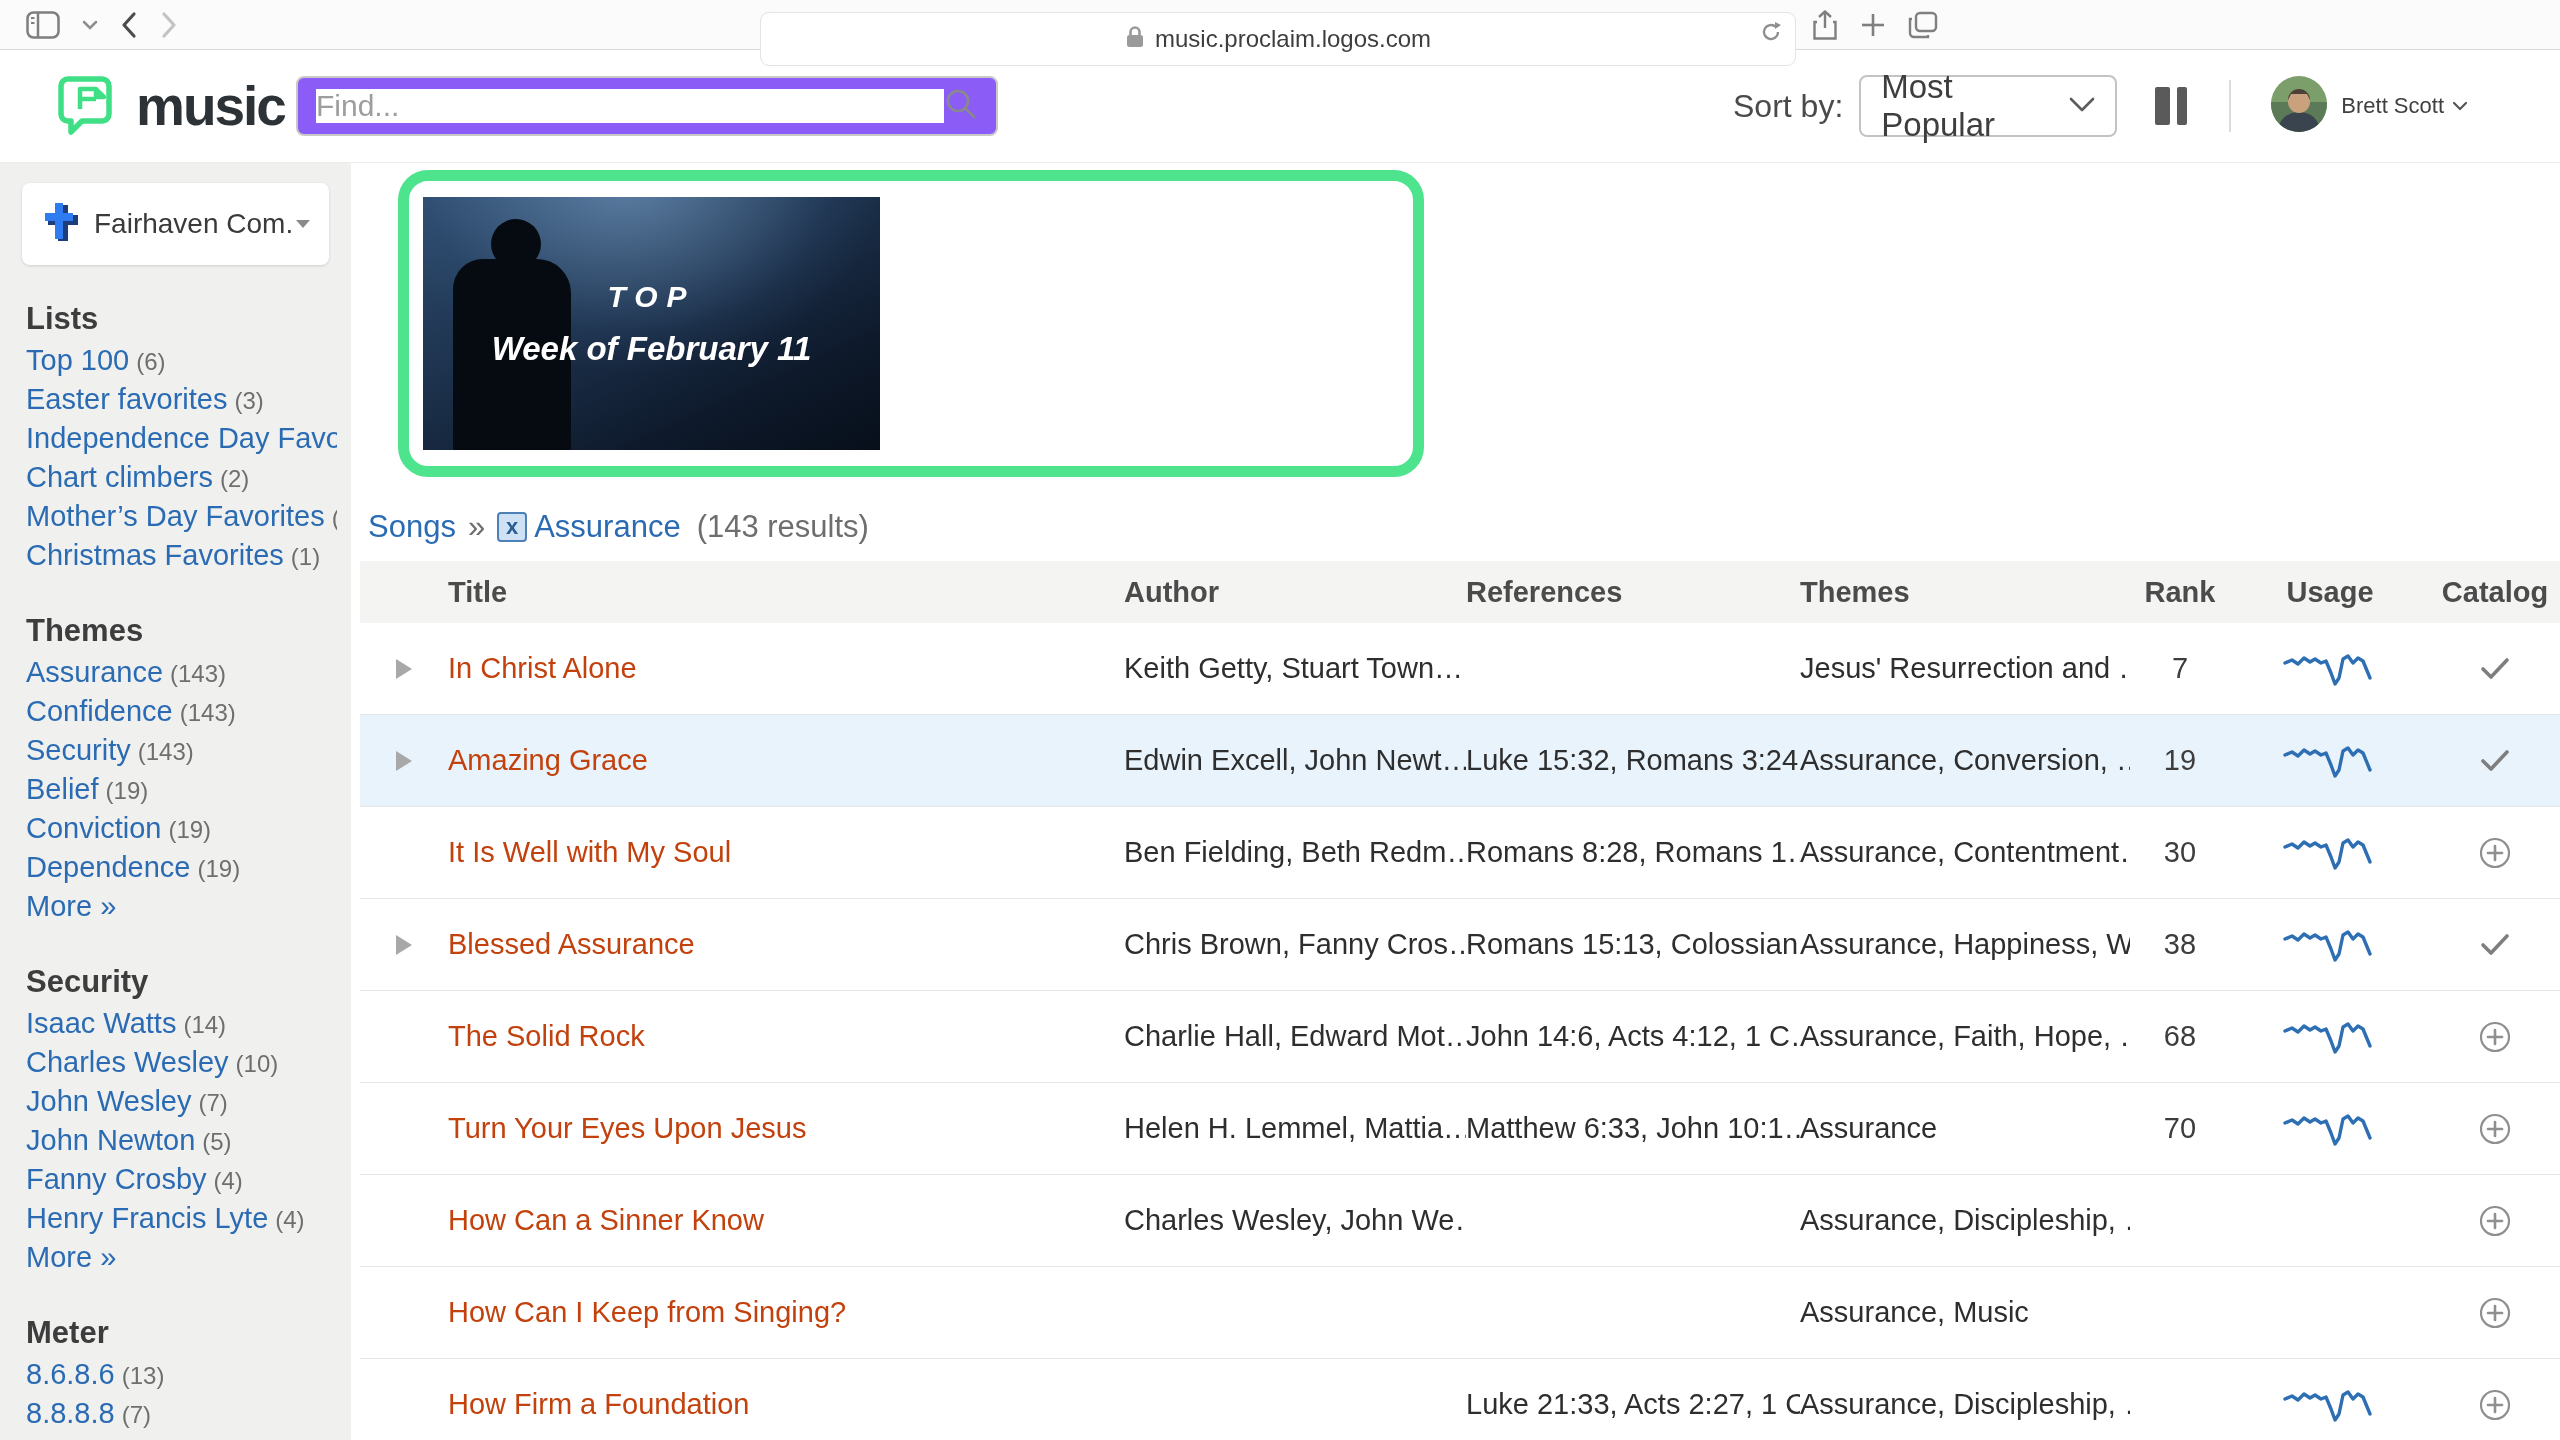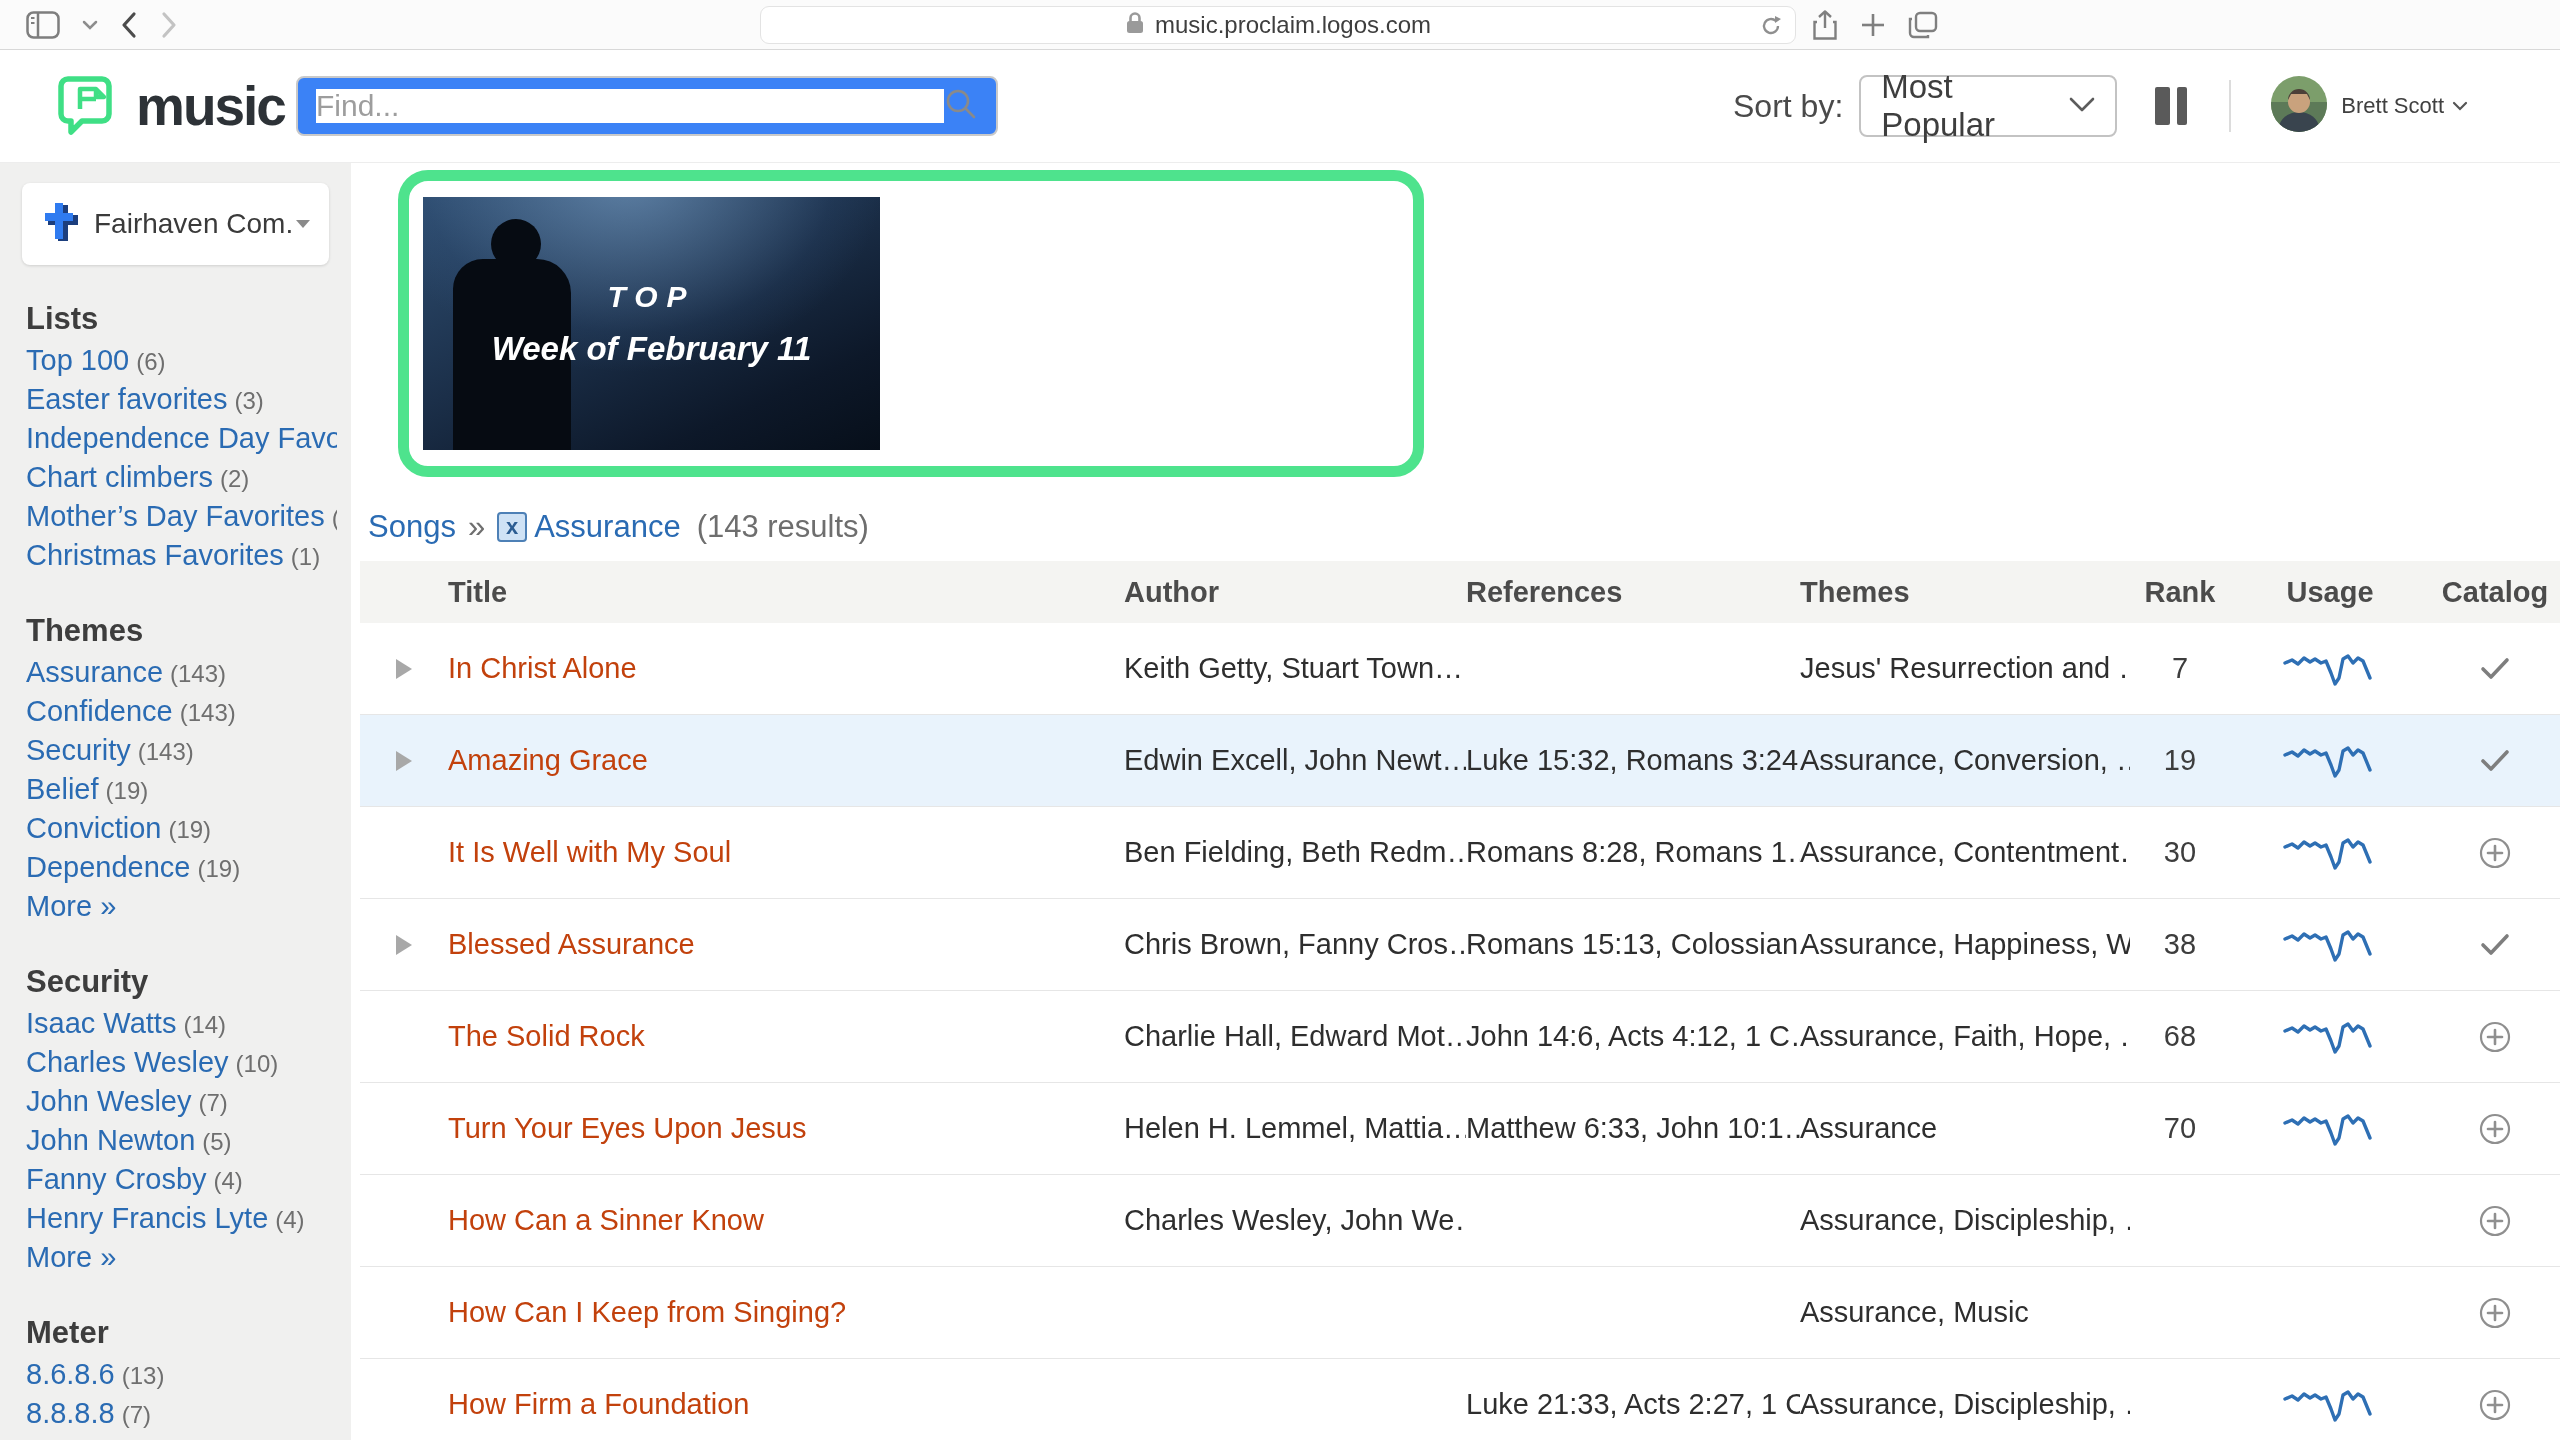--- a/index.html
+++ b/index.html
@@ -5,31 +5,31 @@
   * { margin:0; padding:0; box-sizing:border-box; }
   html,body { width:2560px; height:1440px; overflow:hidden; background:#fff;
     font-family:"Liberation Sans","DejaVu Sans",sans-serif; }
   a { text-decoration:none; cursor:pointer; }
 
   
   .browser-bar { position:relative; height:50px; background:#fbfbfb; border-bottom:1px solid #d8d8d8; }
   .chrome-left { position:absolute; left:26px; top:0; height:50px; display:flex; align-items:center; gap:22px; }
   .chrome-right { position:absolute; left:1812px; top:0; height:50px; display:flex; align-items:center; gap:22px; }
   .chrome-ic { display:flex; align-items:center; justify-content:center; }
-  .url-pill { position:absolute; left:760px; top:6px; width:1036px; height:38px; background:#fff;
+  .url-pill { position:absolute; left:760px; top:12px; width:1036px; height:54px; background:#fff;
     border:1px solid #e3e3e3; border-radius:9px; display:flex; align-items:center; justify-content:center; }
   .url-text { font-size:24px; color:#3e3e3e; margin-left:10px; }
   .refresh-ic { position:absolute; right:12px; top:7px; }
 
   
   .app-header { height:113px; background:#fff; display:flex; align-items:center; border-bottom:1px solid #ededed; padding-right:92px; }
   .logo { display:flex; align-items:center; margin-left:58px; width:216px; }
   .logo-text { font-size:55px; font-weight:bold; color:#2d3237; letter-spacing:-2px; margin-left:14px; }
   .search-box { margin-left:22px; width:702px; height:60px; border:2px solid #c9c9c9; border-radius:8px;
-    display:flex; align-items:center; padding:0 18px; background:#3b82f6; }
+    display:flex; align-items:center; padding:0 18px; background:#8b5cf6; }
   .search-box input { flex:1; border:none; outline:none; font-size:30px; color:#444;
     font-family:"Liberation Sans","DejaVu Sans",sans-serif; }
   .search-box input::placeholder { color:#9d9d9d; }
   .hspacer { flex:1; }
   .sort-label { font-size:32px; color:#4a4a4a; margin-right:16px; }
   .sort-dd { width:258px; height:62px; border:2px solid #c3c3c3; border-radius:8px; background:#fff;
     display:flex; align-items:center; padding:0 20px; cursor:pointer; }
   .sort-value { font-size:33px; color:#3e3e3e; flex:1; }
   .cols-icon { margin-left:38px; display:flex; gap:7px; cursor:pointer; }
   .cols-icon .bar1 { width:15px; height:38px; background:#5a5a5a; border-radius:2px; }

